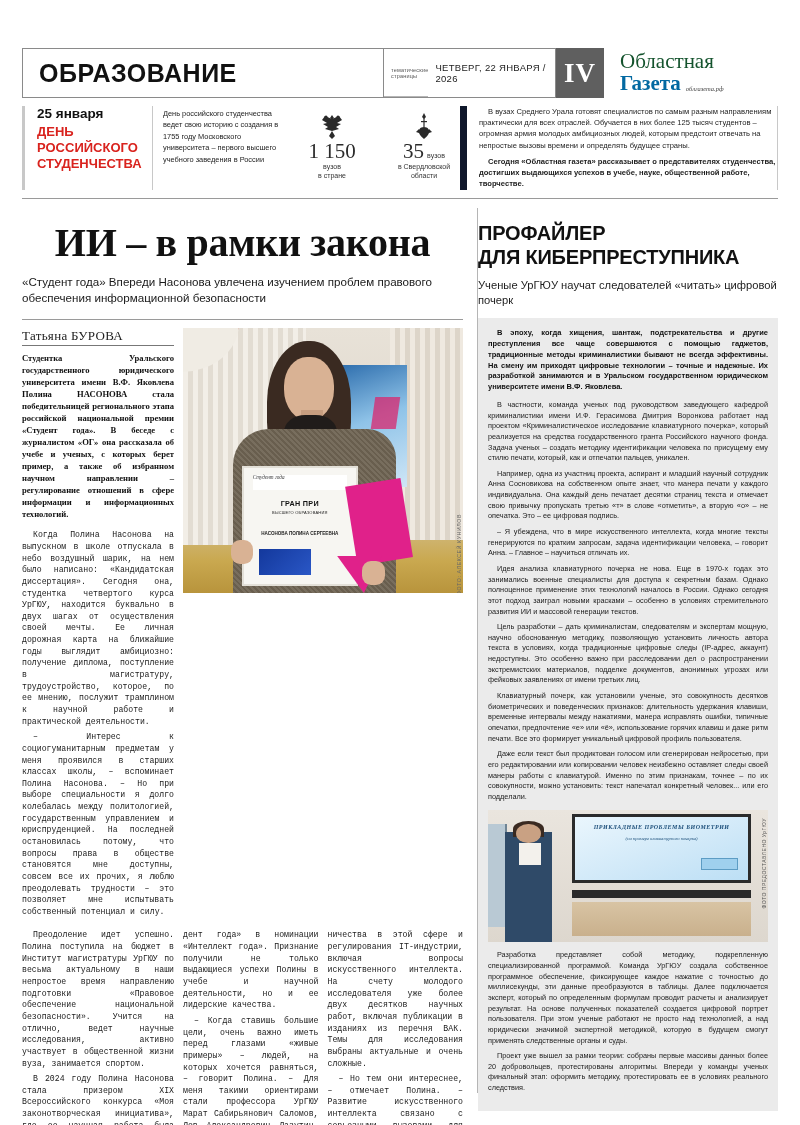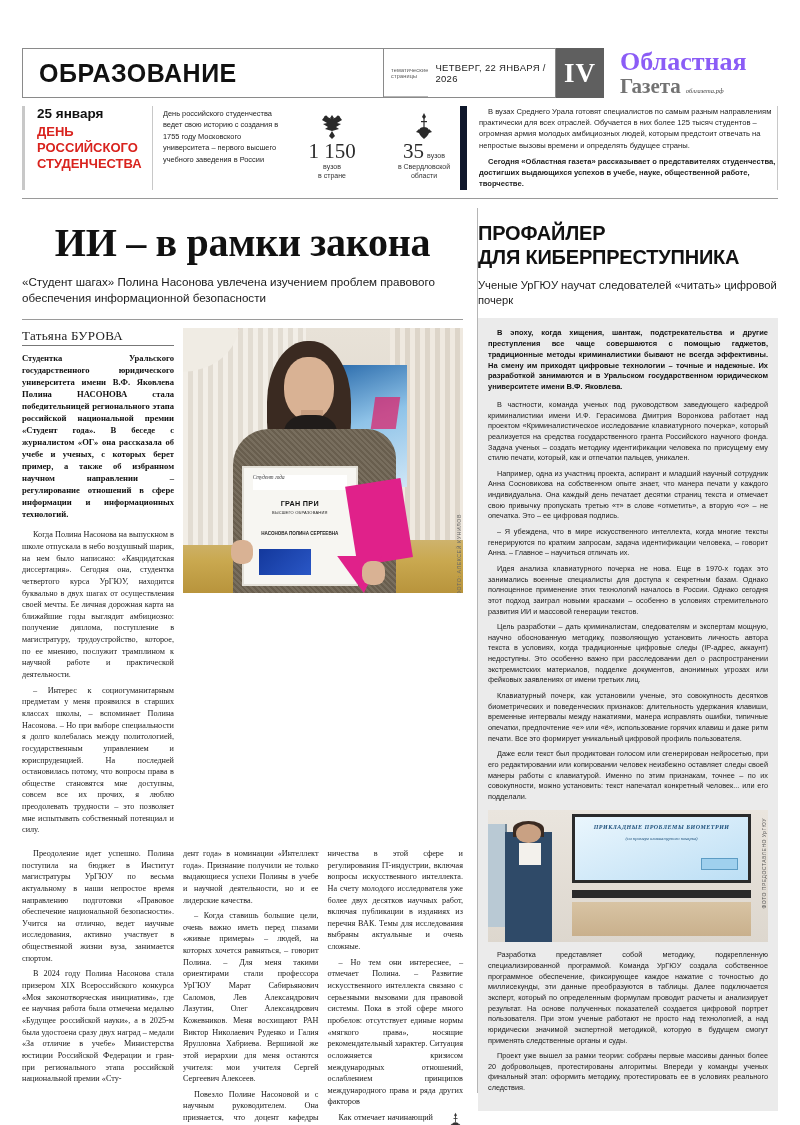--- a/index.html
+++ b/index.html
@@ -92,35 +92,35 @@
   }
   .mast-logo {
     flex: 1;
     display: flex;
     flex-direction: column;
     justify-content: center;
     padding-left: 16px;
     font-family: "Liberation Serif", serif;
   }
   .mast-logo-l1 {
-    font-size: 26px;
-    font-weight: bold;
+    font-size: 21px;
+    font-weight: normal;
     line-height: 1;
-    color: #8b5cf6;
+    color: #14532d;
   }
   .mast-logo-l2row {
     display: flex;
     align-items: flex-end;
     gap: 5px;
   }
   .mast-logo-l2 {
     font-size: 21px;
     font-weight: bold;
     line-height: 1.05;
-    color: #737373;
+    color: #0369a1;
   }
   .mast-logo-url {
     font-size: 6.5px;
     font-style: italic;
     color: #444;
     padding-bottom: 3px;
   }
 
   
   .infostrip {
@@ -309,21 +309,21 @@
   .lead-bold {
     font-family: "Liberation Serif", serif;
     font-weight: bold;
     font-size: 8.6px;
     line-height: 1.4;
     color: #111;
     margin: 0 0 9px 0;
     text-align: justify;
   }
   .serif-body {
-    font-family: Liberation Serif, serif;
+    font-family: Liberation Mono, monospace;
     font-size: 8.2px;
     line-height: 1.42;
     color: #1a1a1a;
     text-align: justify;
     hyphens: auto;
   }
   .serif-body p {
     margin: 0 0 4px 0;
     text-indent: 11px;
   }
@@ -569,21 +569,21 @@
       <p class="bold">Сегодня «Областная газета» рассказывает о представителях студенчества, достигших выдающихся успехов в учебе, науке, общественной работе, творчестве.</p>
     </div>
   </div>
 
   <div class="hr-thin" style="top:198px"></div>
 
   <div class="content">
 
     <div class="col-left">
       <h1 class="hl-main">ИИ – в рамки закона</h1>
-      <div class="hl-sub">«Студент шагах» Полина Насонова увлечена изучением проблем правового обеспечения информационной безопасности</div>
+      <div class="hl-sub">«Студент года» Впереди Насонова увлечена изучением проблем правового обеспечения информационной безопасности</div>
       <div class="rule-left"></div>
 
       <div class="left-top">
         <div class="left-col1">
           <div class="byline">Татьяна БУРОВА</div>
           <div class="lead-bold">Студентка Уральского государственного юридического университета имени В.Ф. Яковлева Полина НАСОНОВА стала победительницей регионального этапа российской национальной премии «Студент года». В беседе с журналистом «ОГ» она рассказала об учебе и ученых, с которых берет пример, а также об избранном научном направлении – регулирование отношений в сфере информации и информационных технологий.</div>
           <div class="serif-body">
             <p>Когда Полина Насонова на выпускном в школе отпускала в небо воздушный шарик, на нем было написано: «Кандидатская диссертация». Сегодня она, студентка четвертого курса УрГЮУ, находится буквально в двух шагах от осуществления своей мечты. Ее личная дорожная карта на ближайшие годы выглядит амбициозно: получение диплома, поступление в магистратуру, трудоустройство, которое, по ее мнению, послужит трамплином к научной работе и практической деятельности.</p>
             <p>– Интерес к социогуманитарным предметам у меня проявился в старших классах школы, – вспоминает Полина Насонова. – Но при выборе специальности я долго колебалась между политологией, государственным управлением и юриспруденцией. На последней остановилась потому, что вопросы права в обществе становятся мне доступны, совсем все их прочих, я люблю преодолевать трудности – это позволяет мне испытывать собственный потенциал и силу.</p>
           </div>

